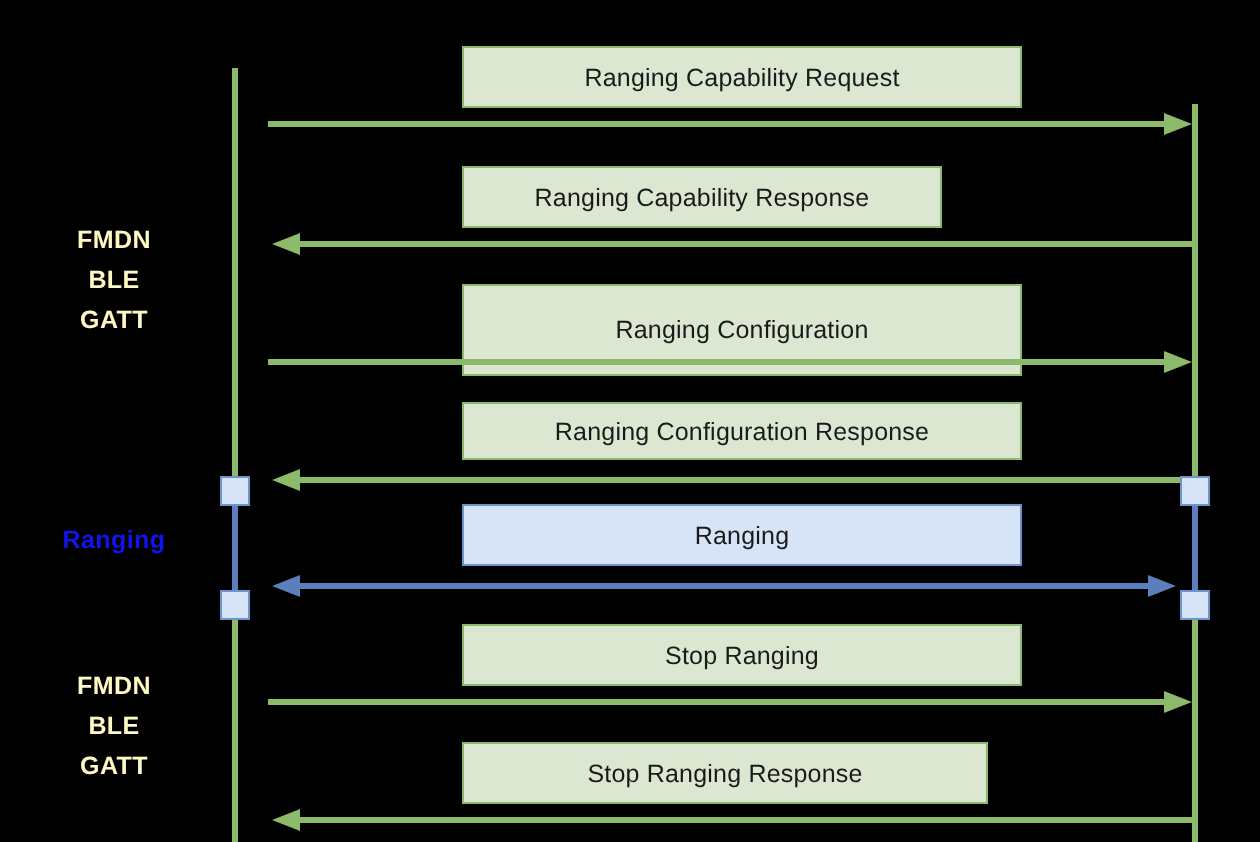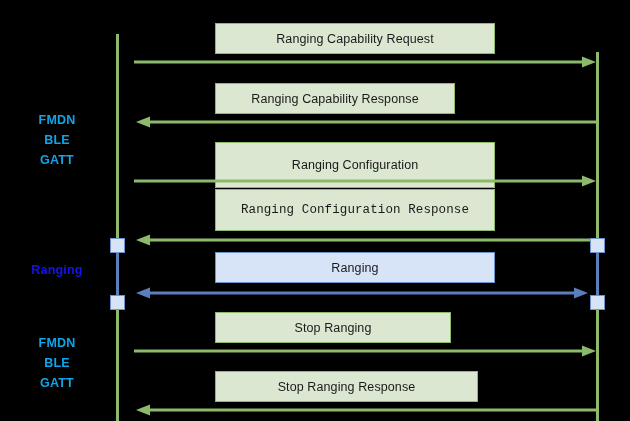--- a/index.html
+++ b/index.html
@@ -30,33 +30,34 @@
   
   .phase-label {
     position: absolute;
     text-align: center;
     font-size: 12.5px;
     font-weight: bold;
     line-height: 20px;
     letter-spacing: 0.2px;
     white-space: pre-line;
   }
-  .phase-label.green { color: #0ea5e9; }
+  .phase-label.green { color: #fef9c3; }
   .phase-label.blue  { color: #1313f0; }
 
   
   .msg-box {
     position: absolute;
     box-sizing: border-box;
     display: flex;
     align-items: center;
     justify-content: center;
     font-size: 12.5px;
     color: #1a1a1a;
     letter-spacing: 0.1px;
+    margin-left: 16px;
   }
   .msg-box.green {
     background: #dbe7d1;
     border: 1px solid #8cba6a;
   }
   .msg-box.blue {
     background: #d7e4f8;
     border: 1px solid #6d93cc;
   }
 
@@ -118,38 +119,38 @@
   </div>
 
   <div class="msg-box green" style="left:215px; top:142px; width:280px; height:46px;">Ranging Configuration</div>
   <div class="arrow-wrap" style="left:134px; top:173px; width:464px;">
     <svg width="464" height="16" viewBox="0 0 464 16">
       <line x1="0" y1="8" x2="452" y2="8" stroke="#8cba6a" stroke-width="3"></line>
       <polygon points="462,8 448,2.5 448,13.5" fill="#8cba6a"></polygon>
     </svg>
   </div>
 
-  <div class="msg-box green" style="left:215px; top:189px; width:280px; height:42px;font-family:Liberation Mono, monospace;">Ranging Configuration Response</div>
+  <div class="msg-box green" style="left:215px; top:201px; width:280px; height:29px;">Ranging Configuration Response</div>
   <div class="arrow-wrap" style="left:134px; top:232px; width:456px;">
     <svg width="456" height="16" viewBox="0 0 456 16">
       <line x1="12" y1="8" x2="456" y2="8" stroke="#8cba6a" stroke-width="3"></line>
       <polygon points="2,8 16,2.5 16,13.5" fill="#8cba6a"></polygon>
     </svg>
   </div>
 
   <div class="msg-box blue" style="left:215px; top:252px; width:280px; height:31px;">Ranging</div>
   <div class="arrow-wrap" style="left:134px; top:285px; width:456px;">
     <svg width="456" height="16" viewBox="0 0 456 16">
       <line x1="12" y1="8" x2="444" y2="8" stroke="#5b7fbd" stroke-width="3"></line>
       <polygon points="2,8 16,2.5 16,13.5" fill="#5b7fbd"></polygon>
       <polygon points="454,8 440,2.5 440,13.5" fill="#5b7fbd"></polygon>
     </svg>
   </div>
 
-  <div class="msg-box green" style="left:215px; top:312px; width:236px; height:31px;">Stop Ranging</div>
+  <div class="msg-box green" style="left:215px; top:312px; width:280px; height:31px;">Stop Ranging</div>
   <div class="arrow-wrap" style="left:134px; top:343px; width:464px;">
     <svg width="464" height="16" viewBox="0 0 464 16">
       <line x1="0" y1="8" x2="452" y2="8" stroke="#8cba6a" stroke-width="3"></line>
       <polygon points="462,8 448,2.5 448,13.5" fill="#8cba6a"></polygon>
     </svg>
   </div>
 
   <div class="msg-box green" style="left:215px; top:371px; width:263px; height:31px;">Stop Ranging Response</div>
   <div class="arrow-wrap" style="left:134px; top:402px; width:464px;">
     <svg width="464" height="16" viewBox="0 0 464 16">

